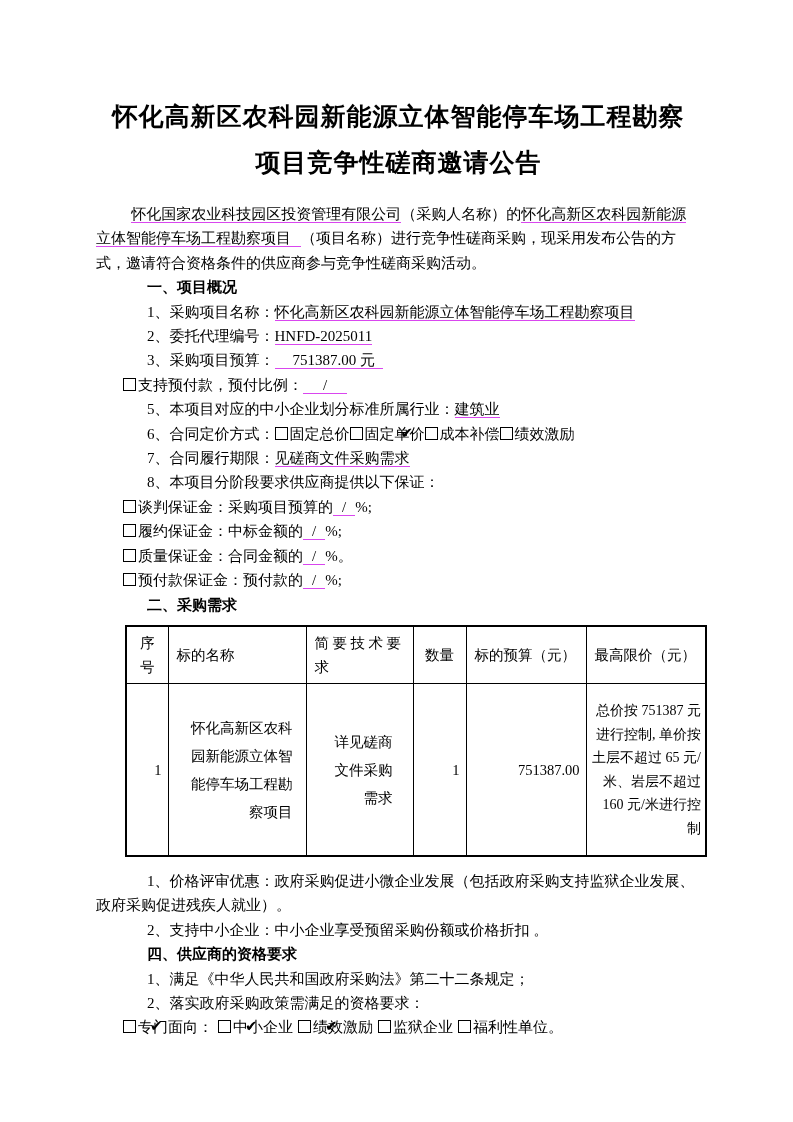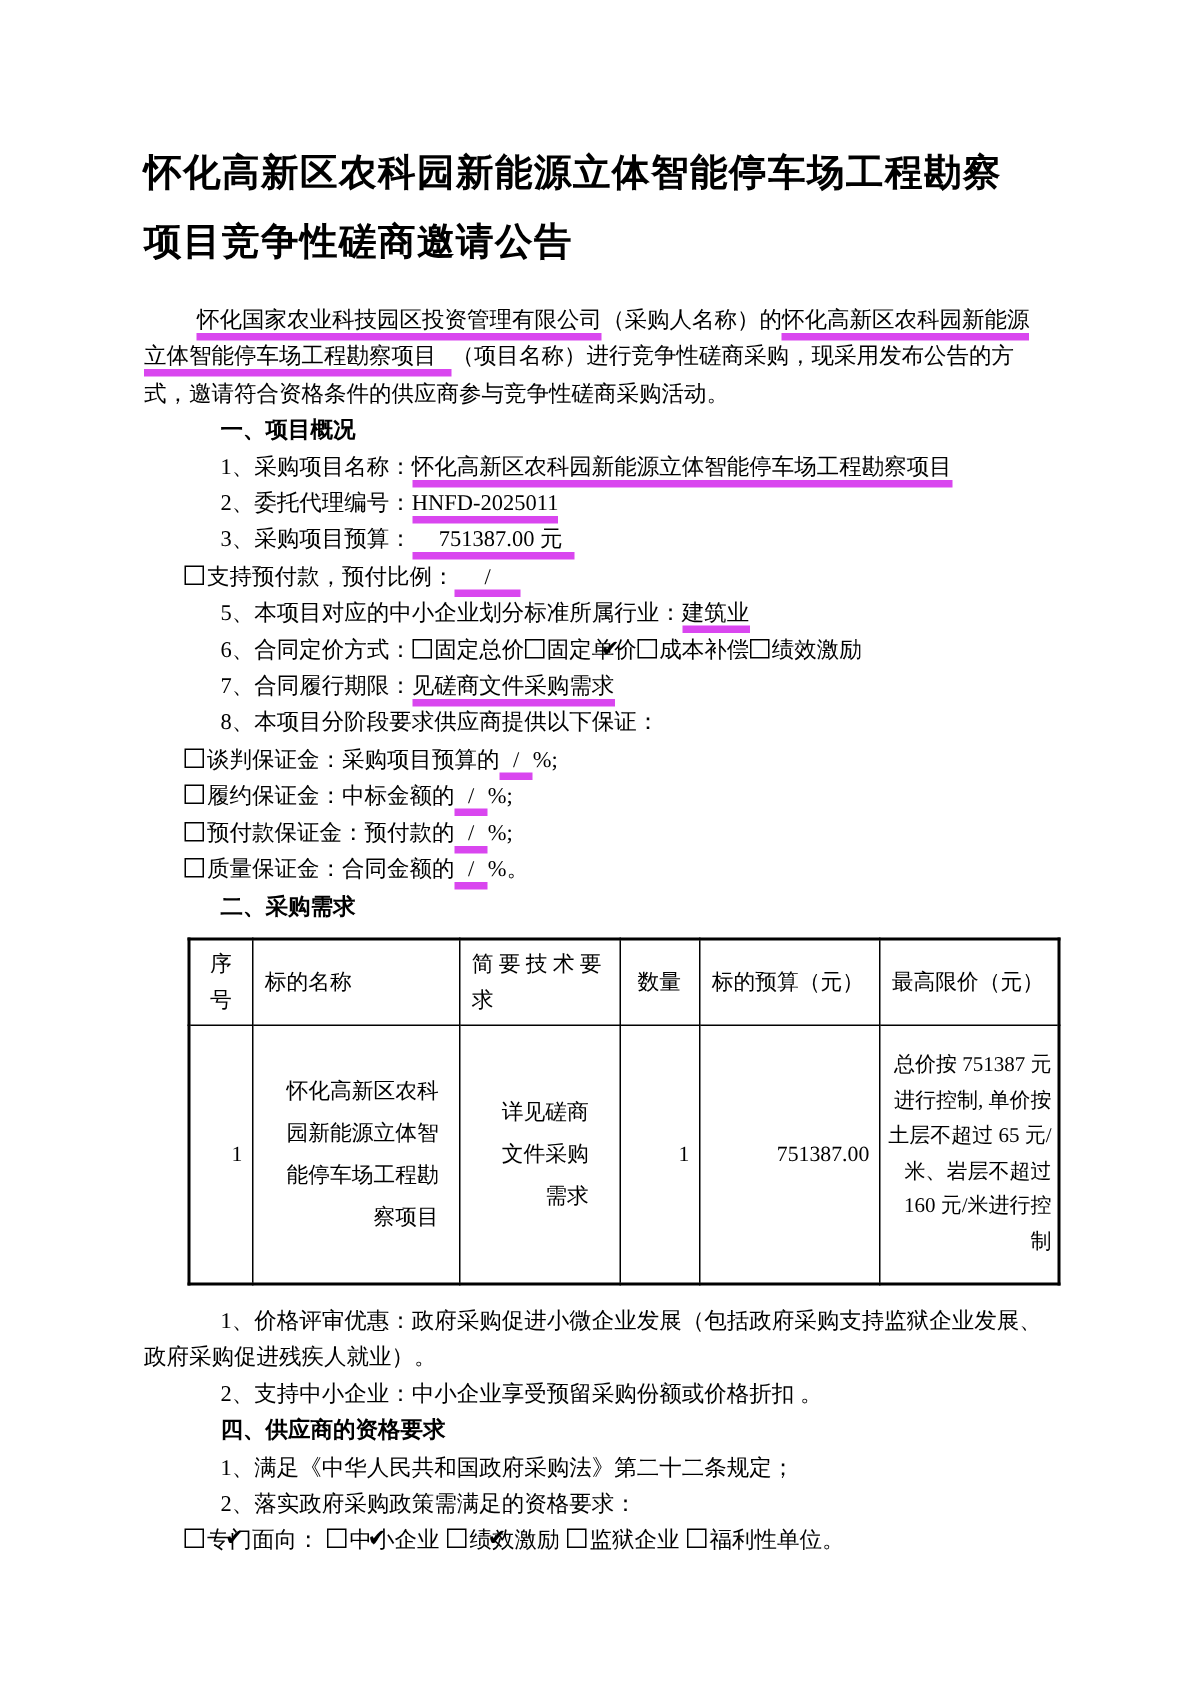--- a/index.html
+++ b/index.html
@@ -2,31 +2,31 @@
 <html><head>
 <meta charset="utf-8">
 <style>
   html,body { margin:0; padding:0; background:#ffffff; }
   .page {
     position:relative; width:793px; height:1122px; background:#ffffff;
     box-sizing:border-box; padding:94px 92px 0 96px;
     font-family:"Liberation Serif","DejaVu Serif",serif;
     color:#000; font-size:15px; overflow:hidden;
   }
-  .title { margin:0 0 16px 0; 
-    font-family:Liberation Mono, monospace;
+  .title { margin:0 0 16px 0; text-align:center;
+    font-family:Liberation Serif, serif;
     font-size:25px; font-weight:bold; line-height:46px; letter-spacing:1px; }
   .title .tline { display:block; }
   .p { margin:0; line-height:24.4px; }
   .intro  { text-indent:2.35em; }
   .item   { text-indent:3.4em; }
   .cbline { text-indent:1.8em; }
   .h2 { text-indent:3.4em; font-weight:bold;
         font-family:"Liberation Sans","DejaVu Sans",sans-serif; font-size:15px; }
-  .u { border-bottom:5px solid #d946ef; }
+  .u { border-bottom:1px solid #d946ef; }
   .u-tail   { padding-right:10px; }
   .u-budget { padding:0 8px 0 18px; }
   .u-slash  { padding:0 20px; }
   .u-blank  { padding:0 9px; }
   .cb { display:inline-block; width:13px; height:13px; border:1.6px solid #000;
         box-sizing:border-box; vertical-align:-1px; margin-right:2px; position:relative; }
   .cb.checked::after { content:"✔"; position:absolute; left:-1px; top:-7px;
         font-size:15px; font-weight:bold; color:#000;
         font-family:"DejaVu Sans","Liberation Sans",sans-serif; }
   .opt { margin-left:5px; }
@@ -70,23 +70,23 @@
   <p class="p item"><span>6、合同定价方式：</span><span class="cb"></span><span>固定总价</span><span class="cb checked"></span><span>固定单价</span><span class="cb"></span><span>成本补偿</span><span class="cb"></span><span>绩效激励</span></p>
 
   <p class="p item"><span>7、合同履行期限：</span><span class="u">见磋商文件采购需求</span></p>
 
   <p class="p item"><span>8、本项目分阶段要求供应商提供以下保证：</span></p>
 
   <p class="p cbline"><span class="cb"></span><span>谈判保证金：采购项目预算的</span><span class="u u-blank">/</span><span>%;</span></p>
 
   <p class="p cbline"><span class="cb"></span><span>履约保证金：中标金额的</span><span class="u u-blank">/</span><span>%;</span></p>
 
+  <p class="p cbline"><span class="cb"></span><span>质量保证金：合同金额的</span><span class="u u-blank">/</span><span>%。</span></p>
+
   <p class="p cbline"><span class="cb"></span><span>预付款保证金：预付款的</span><span class="u u-blank">/</span><span>%;</span></p>
-
-  <p class="p cbline"><span class="cb"></span><span>质量保证金：合同金额的</span><span class="u u-blank">/</span><span>%。</span></p>
 
   <p class="p h2">二、采购需求</p>
 
   <table class="tbl">
     <colgroup>
       <col style="width:42px">
         <col style="width:138px">
         <col style="width:107px">
       <col style="width:53px">
         <col style="width:120px">

